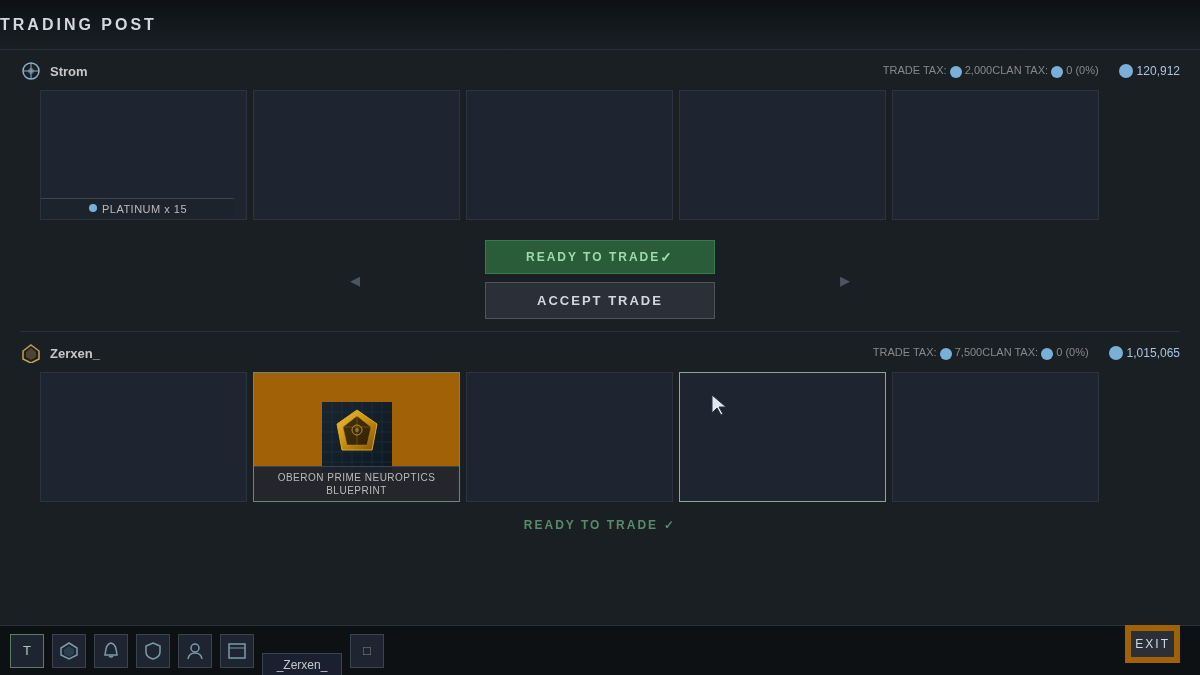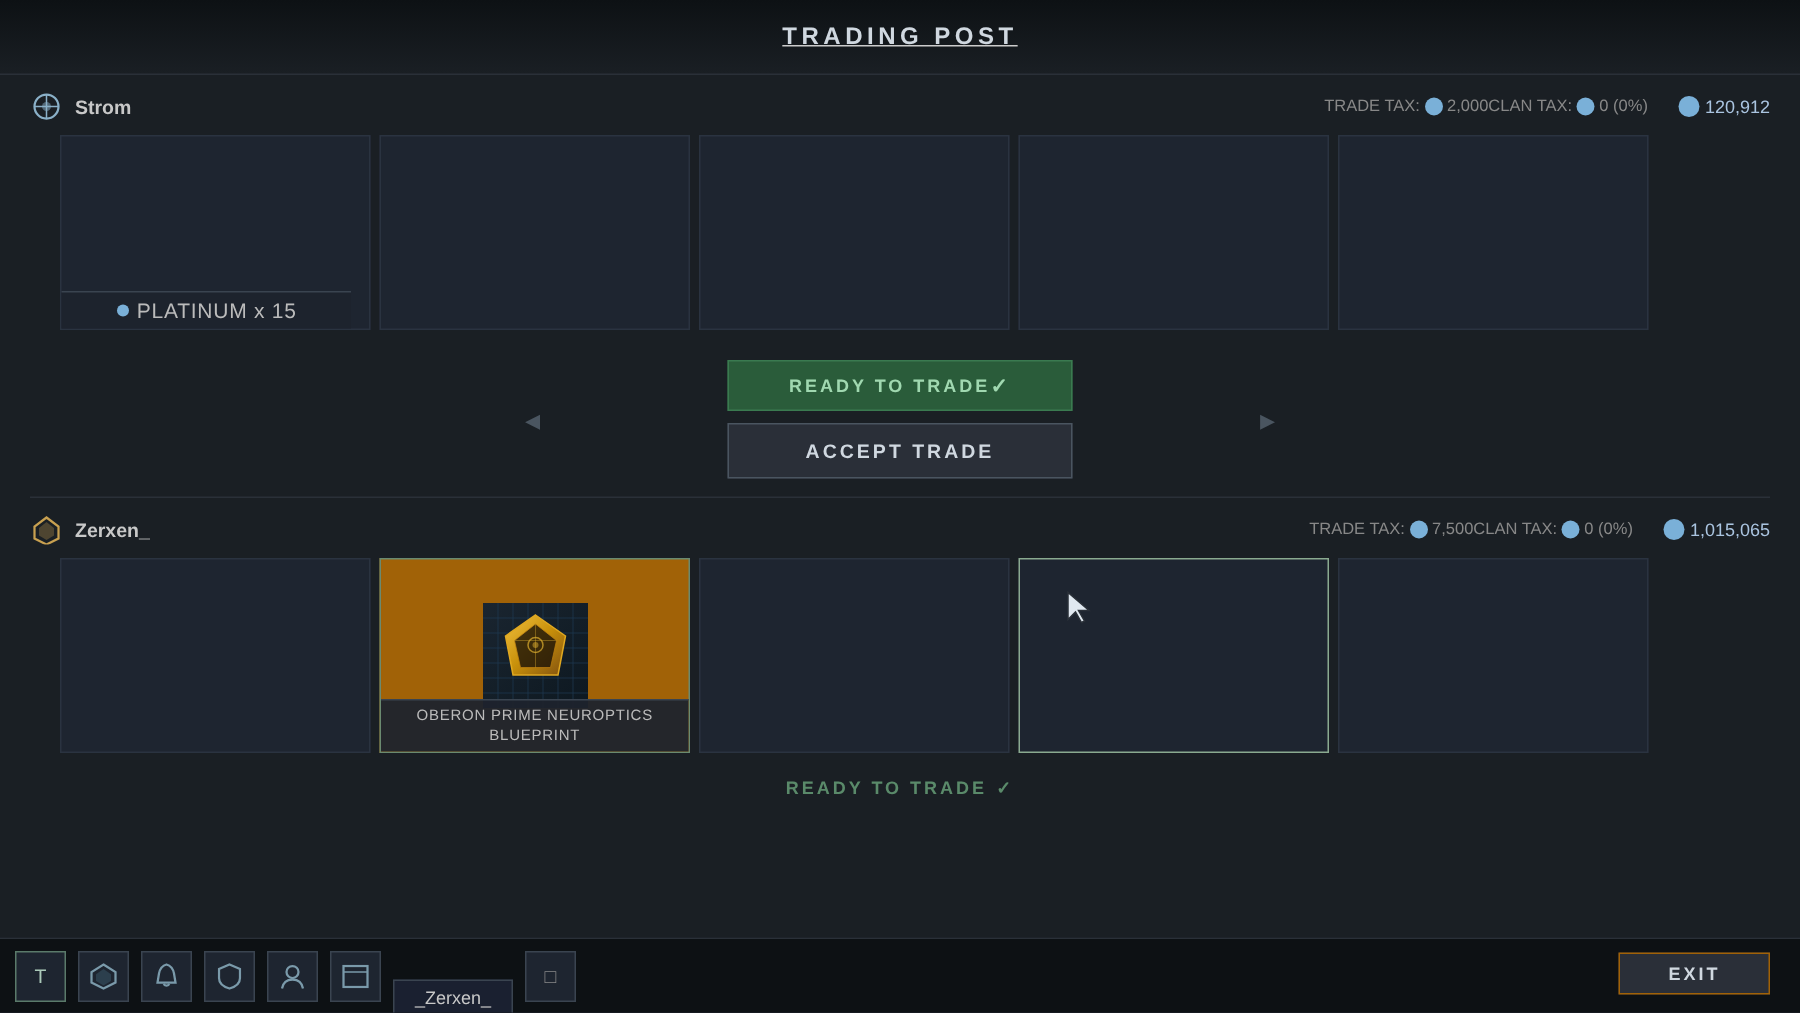--- a/index.html
+++ b/index.html
@@ -14,22 +14,20 @@
     }
 
     
     .top-bar {
       width: 100%;
       height: 50px;
       background: linear-gradient(180deg, #0d1114 0%, #1a1f24 100%);
       border-bottom: 1px solid #2a3038;
       display: flex;
       align-items: center;
-      justify-content: center;
-      text-decoration: underline;
     }
     .top-bar-title {
       color: #d0d8e0;
       font-size: 16px;
       font-weight: bold;
       letter-spacing: 3px;
     }
 
     
     .main {
@@ -119,21 +117,21 @@
     }
 
     .item-label {
       position: absolute;
       bottom: 0;
       left: 0;
       right: 12px;
       background: rgba(30,35,45,0.95);
       border-top: 1px solid #3a4450;
       padding: 4px 6px;
-      font-size: 14px;
+      font-size: 11px;
       color: #bbb;
       text-align: center;
       display: flex;
       align-items: center;
       justify-content: center;
       gap: 4px;
       letter-spacing: 0.5px;
     }
 
     .item-label-multi {
@@ -298,26 +296,26 @@
       min-width: 80px;
       text-align: center;
       margin-top: 28px;
     }
 
     .exit-btn {
       position: absolute;
       bottom: 12px;
       right: 20px;
       background: #2a2f38;
-      border: 1px solid #a16207;
+      border: 6px solid #a16207;
       color: #d0d8e0;
       font-size: 12px;
-      font-weight: bold;
+      font-weight: normal;
       letter-spacing: 2px;
-      padding: 6px 32px;
+      padding: 6px 4px;
       cursor: pointer;
     }
 
     
     .plat-sym {
       display: inline-block;
       width: 12px;
       height: 12px;
       background: #7ab0d8;
       border-radius: 50%;

